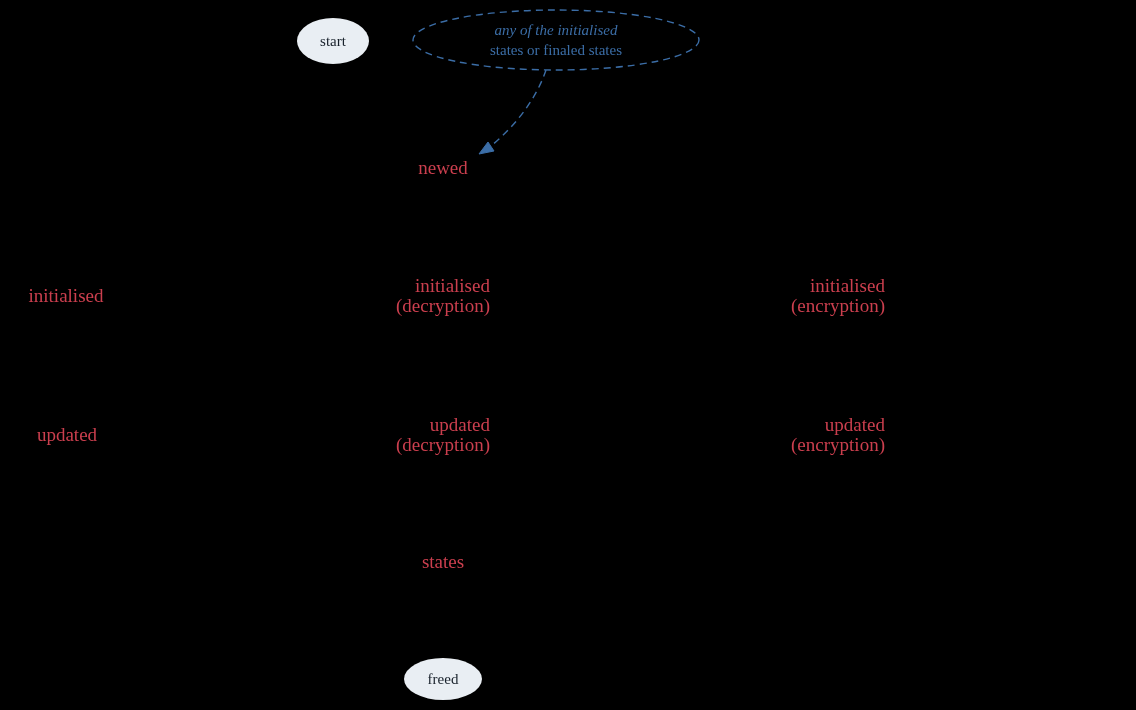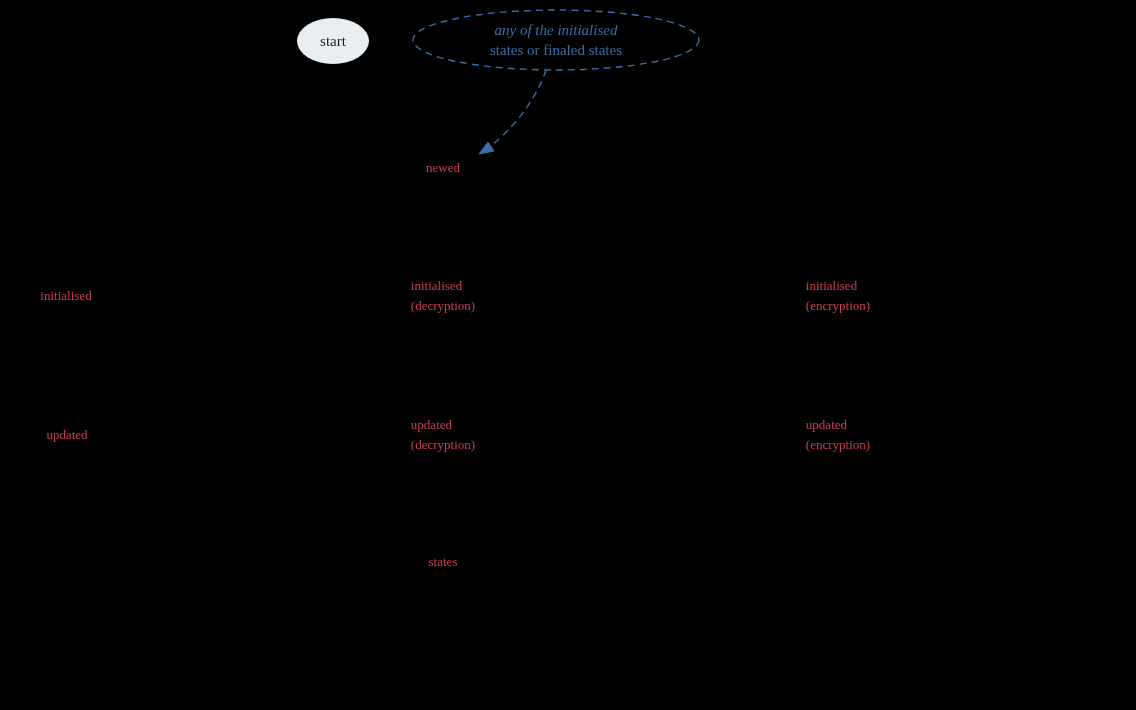--- a/index.html
+++ b/index.html
@@ -43,23 +43,23 @@
     color: var(--terminal-text, #17202a);
     display: flex;
     align-items: center;
     justify-content: center;
     font-size: 15px;
   }
   .state-label {
     position: absolute;
     transform: translate(-50%, -50%);
     color: var(--state-red, #cb3f4e);
-    font-size: 13px;
+    font-size: 19px;
     line-height: 20px;
-    text-align: left;
+    text-align: right;
     white-space: nowrap;
   }
   .state-label span { display: block; }
   .blue-text {
     position: absolute;
     color: var(--blue, #3b6da6);
     font-size: 15px;
     line-height: 20px;
     text-align: center;
     white-space: nowrap;
@@ -76,20 +76,23 @@
   <svg class="edge-layer" width="1136" height="710" viewBox="0 0 1136 710">
     <ellipse class="dashed-ellipse" cx="556" cy="40" rx="143" ry="30"></ellipse>
     <path class="dashed-edge" d="M 546 70 C 538 94, 520 122, 491 146"></path>
     <polygon class="arrowhead" points="479,154 488,142 494,151"></polygon>
   </svg>
 
   <div class="terminal-ellipse" style="left:297px; top:18px; width:72px; height:46px;">
     <span>start</span>
   </div>
 
+  <div class="terminal-ellipse" style="left:404px; top:658px; width:78px; height:42px;">
+    <span>freed</span>
+  </div>
 
   <div class="blue-text any-state-text" style="left:556px; top:40px;">
     <span style="display:block;font-style:italic;">any of the initialised</span>
     <span style="display:block;">states or finaled states</span>
   </div>
 
 
   <div class="state-label" style="left:443px; top:168px;">
     <span>newed</span>
   </div>

